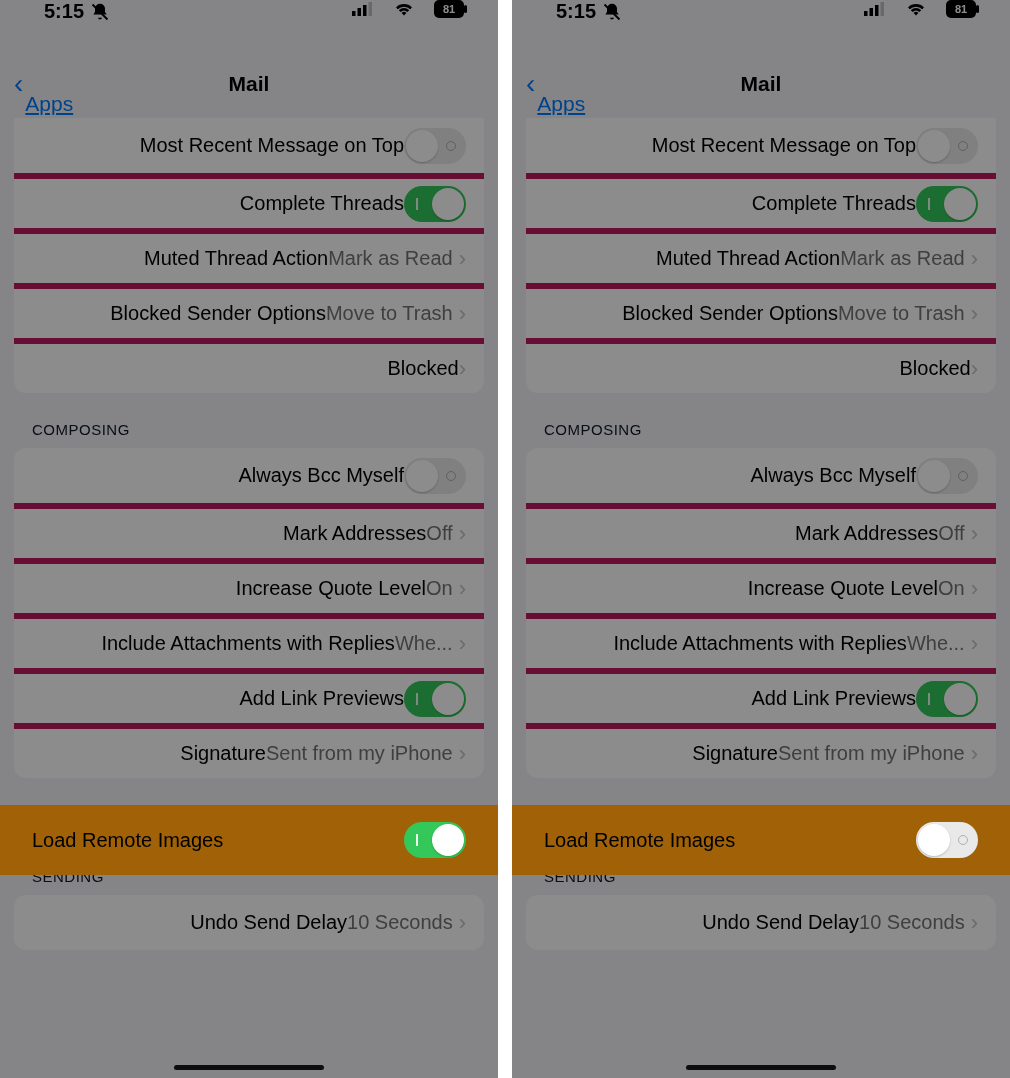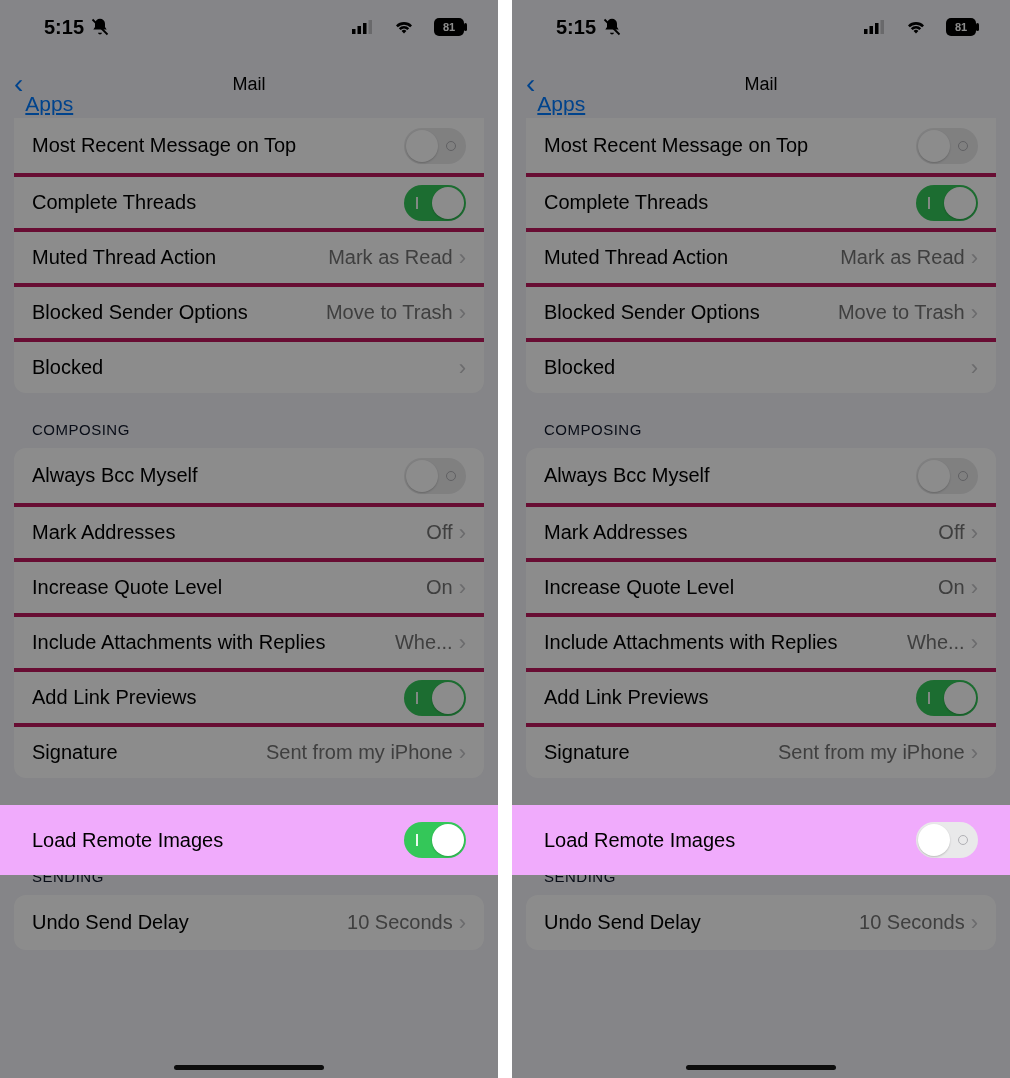--- a/index.html
+++ b/index.html
@@ -22,21 +22,21 @@
   }
   .dimmer {
     position: absolute; inset: 0;
     background: rgba(0,0,0,0.45);
     pointer-events: none;
   }
   .statusbar {
     height: 54px;
     display: flex;
     justify-content: space-between;
-    align-items: center;
+    align-items: flex-start;
     padding: 0 30px 0 44px;
     font-weight: 600;
     font-size: 20px;
   }
   .sb-left { display:flex; align-items:center; gap:6px;}
   .sb-right { display:flex; align-items:center; gap:20px;}
   .signal-icon, .wifi-icon, .battery-icon, .bell-icon { display:inline-flex; }
   .navbar {
     height: 60px;
     position: relative;
@@ -44,35 +44,36 @@
     padding: 0 14px;
     background:#f2f2f7;
   }
   .back {
     position: absolute; left: 14px; top: 0; bottom:0;
     display:flex; align-items:center;
     color:#007aff; font-size:21px;
   }
   .back .chev { font-size:28px; margin-right:2px;}
   .back .label { text-decoration: underline; margin-top: 40px; }
-  .nav-title { font-weight:400; font-size:18px; }
+  .nav-title { font-weight:700; font-size:21px; }
   .content { overflow:hidden; }
   .group {
     margin: 0 14px;
     background:#fff;
     border-radius:12px;
+    text-align:right;
   }
   .group.first { border-top-left-radius:0; border-top-right-radius:0; margin-top:4px;}
   .row {
     min-height:55px;
     display:flex; align-items:center;
     padding: 0 18px;
     font-size:20px;
     color:#000;
-    border-top:4px solid #be185d;
+    border-top:6px solid #be185d;
     position:relative;
   }
   .row:first-child { border-top:none; }
   .row .label { flex:1; }
   .row .detail {
     color:#737373; font-size:20px; margin-right:6px;
     max-width: 200px; white-space:nowrap; overflow:hidden; text-overflow:ellipsis;
   }
   .row .chev-r { color:#c4c4c7; font-size:22px; }
   .section-header {
@@ -97,21 +98,21 @@
     width:10px; height:10px; border:1.5px solid #b0b0b4; border-radius:6px;
   }
   .toggle .i {
     position:absolute; left:12px; top:50%; transform:translateY(-50%);
     width:2px; height:12px; background:#fff; opacity:.9;
   }
   .toggle.on { background:#34c759;}
   .toggle.on .knob { left:auto; right:2px; }
   .highlight-bar {
     position:absolute; left:0; right:0;
-    background:#f0abfc;
+    background:#a16207;
     z-index:10;
     display:flex; align-items:center;
     padding: 0 32px;
     height:70px;
     font-size:20px;
   }
   .highlight-bar .label { flex:1; }
   .home-indicator {
     position:absolute; bottom:8px; left:50%; transform:translateX(-50%);
     width:150px; height:5px; background:#000; border-radius:3px;

